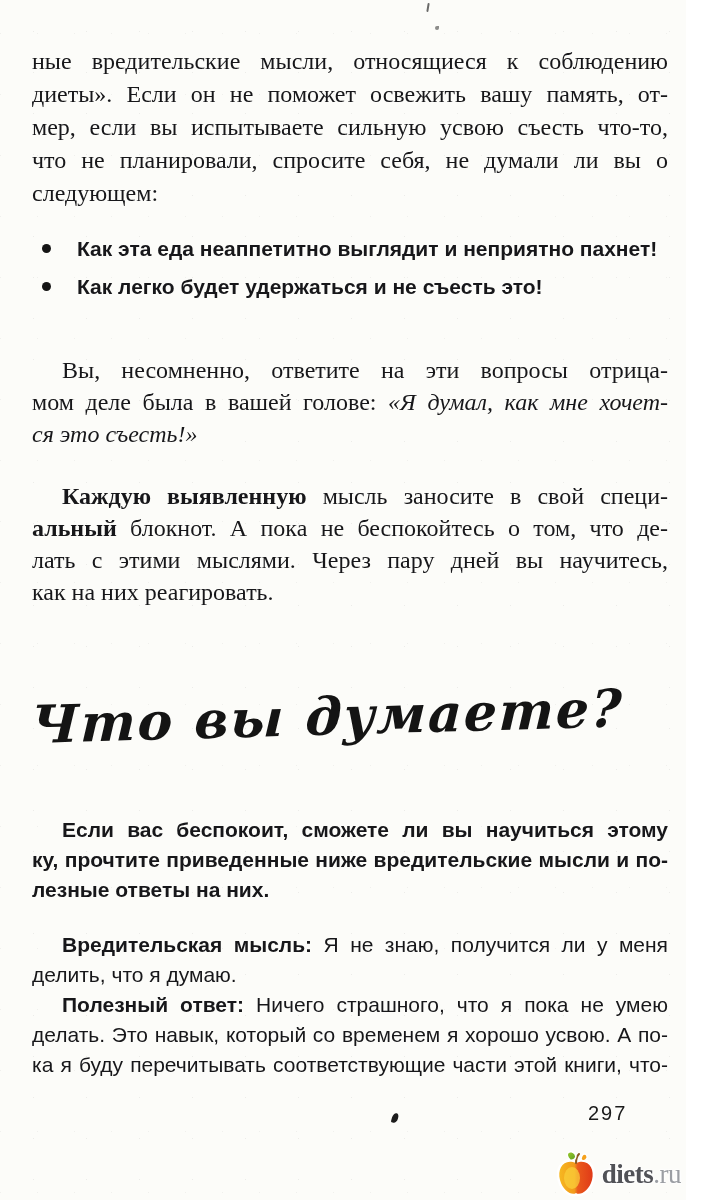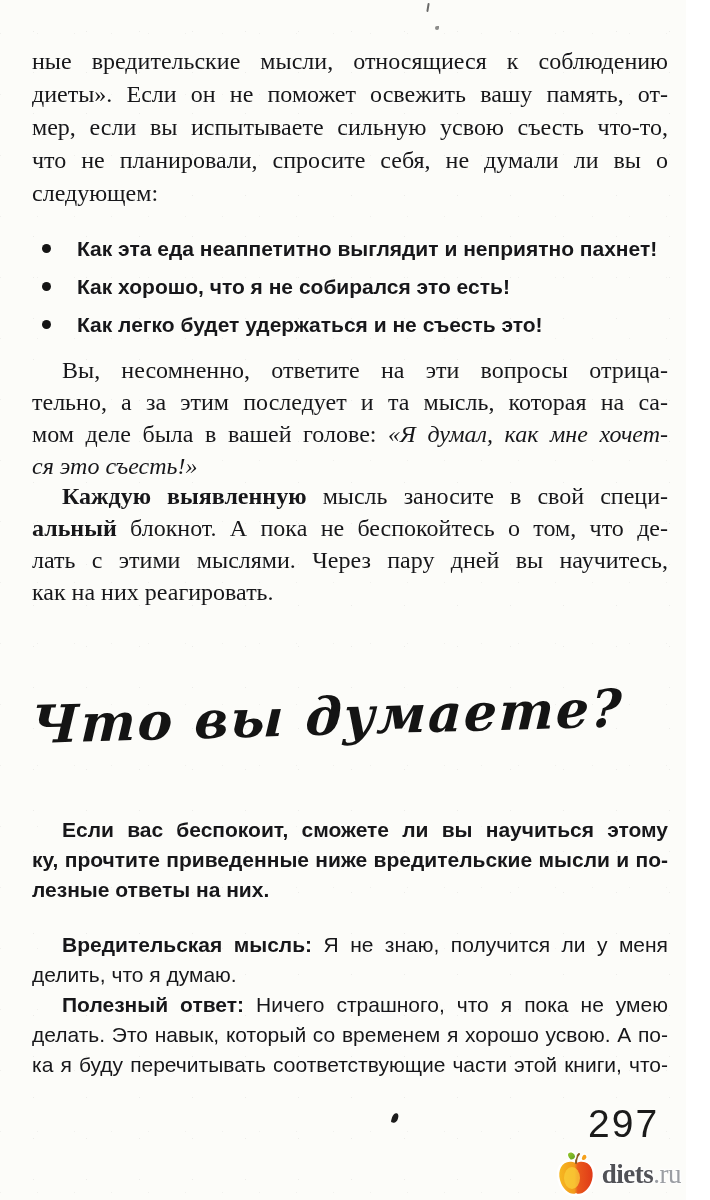--- a/index.html
+++ b/index.html
@@ -46,21 +46,21 @@
   .heading{
     position:absolute; left:30px; top:694px;
     font-family:"DejaVu Serif", serif; font-style:italic; font-weight:700;
     font-size:52px; letter-spacing:2px; color:#141414;
     transform:rotate(-1.6deg) skewX(-4deg); transform-origin:left bottom;
   }
 
   .page-number{
     position:absolute; left:588px; top:1102px;
     font-family:"Liberation Sans", sans-serif;
-    font-size:39px; letter-spacing:2px; color:#1b1b1b;
+    font-size:20px; letter-spacing:2px; color:#1b1b1b;
   }
 
   .watermark{
     position:absolute; right:5px; top:1150px; height:48px;
     display:flex; align-items:center;
   }
   .wm-text{
     font-family:Liberation Serif, serif; font-weight:700;
     font-size:27px; letter-spacing:-0.5px; margin-left:2px;
     text-shadow:0 0 2px #fff, 0 0 3px #fff, 0 0 4px #fff, 1px 1px 2px #fff, -1px -1px 2px #fff;
@@ -87,31 +87,26 @@
     <div class="ln short">следующем:</div>
   </div>
 
   <div class="block" style="top:237px;">
     <div class="bullet-row">
       <span class="bullet-dot"></span>
       <span>Как эта еда неаппетитно выглядит и неприятно пахнет!</span>
     </div>
     <div class="bullet-row">
       <span class="bullet-dot"></span>
-      <span>Как хорошо, что я не собирался это есть!</span>
-    </div>
-    <div class="bullet-row">
-      <span class="bullet-dot"></span>
       <span>Как легко будет удержаться и не съесть это!</span>
     </div>
   </div>
 
   <div class="block tight" style="top:354px;">
     <div class="ln indent">Вы, несомненно, ответите на эти вопросы отрица-</div>
-    <div class="ln">тельно, а за этим последует и та мысль, которая на са-</div>
     <div class="ln"><span>мом деле была в вашей голове: </span><span class="it">«Я думал, как мне хочет-</span></div>
     <div class="ln short it">ся это съесть!»</div>
   </div>
 
   <div class="block tight" style="top:480px;">
     <div class="ln indent"><span class="b">Каждую выявленную</span><span> мысль заносите в свой специ-</span></div>
     <div class="ln"><span class="b">альный</span><span> блокнот. А пока не беспокойтесь о том, что де-</span></div>
     <div class="ln">лать с этими мыслями. Через пару дней вы научитесь,</div>
     <div class="ln short">как на них реагировать.</div>
   </div>

